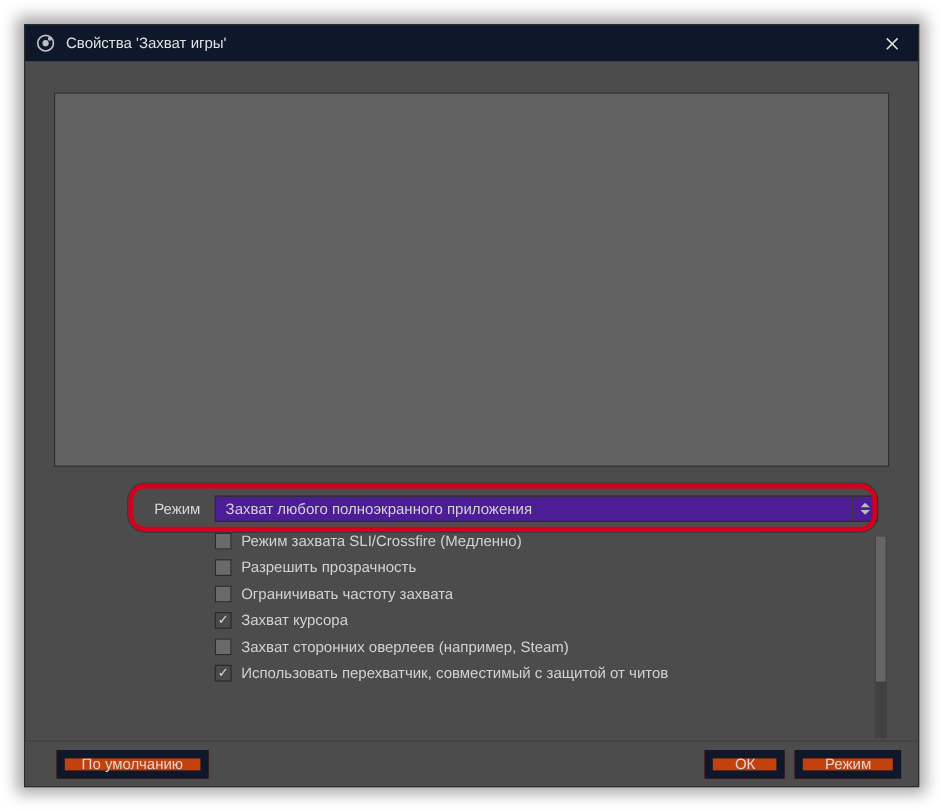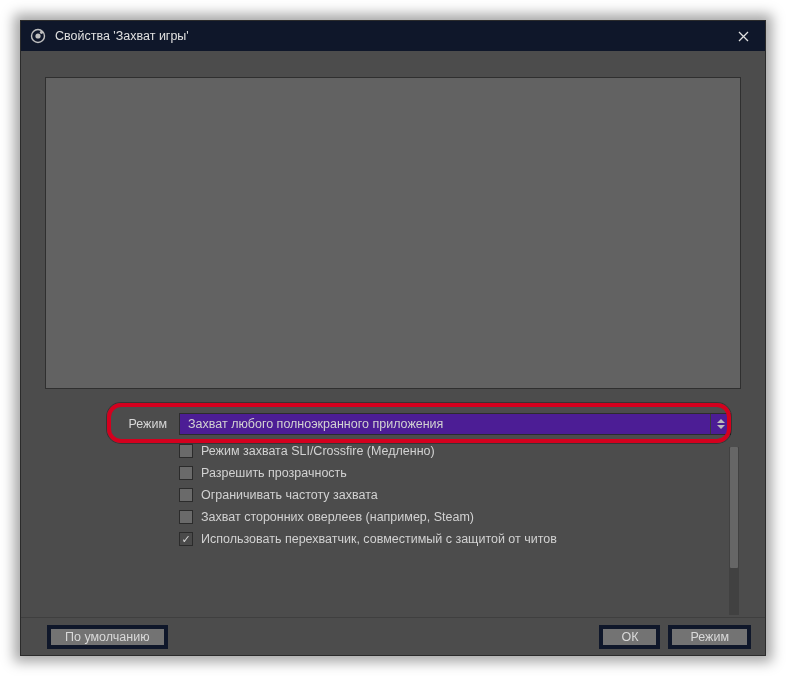--- a/index.html
+++ b/index.html
@@ -178,22 +178,22 @@
     border-top: 1px solid #3f3f3f;
     display: flex;
     align-items: center;
     padding: 0 14px 0 26px;
     background: #4c4c4c;
   }
   .footer .spacer { flex: 1; }
   .btn {
     height: 24px;
     padding: 0 18px;
-    background: #737373;
-    border: 4px solid #0f172a;
+    background: #c2410c;
+    border: 7px solid #0f172a;
     color: #d9d9d9;
     font-size: 12.5px;
     display: inline-flex; align-items: center; justify-content: center;
     cursor: pointer;
   }
   .btn + .btn { margin-left: 8px; }
   .btn.wide { min-width: 110px; padding: 0 14px; }
 </style>
 </head>
 <body>
@@ -245,20 +245,24 @@
           </div>
           <div class="check-row">
             <span class="checkbox"></span>
             <span>Разрешить прозрачность</span>
           </div>
           <div class="check-row">
             <span class="checkbox"></span>
             <span>Ограничивать частоту захвата</span>
           </div>
           <div class="check-row">
+            <span class="checkbox checked"></span>
+            <span>Захват курсора</span>
+          </div>
+          <div class="check-row">
             <span class="checkbox"></span>
             <span>Захват сторонних оверлеев (например, Steam)</span>
           </div>
           <div class="check-row">
             <span class="checkbox checked"></span>
             <span>Использовать перехватчик, совместимый с защитой от читов</span>
           </div>
         </div>
 
       <div class="scrollbar">

